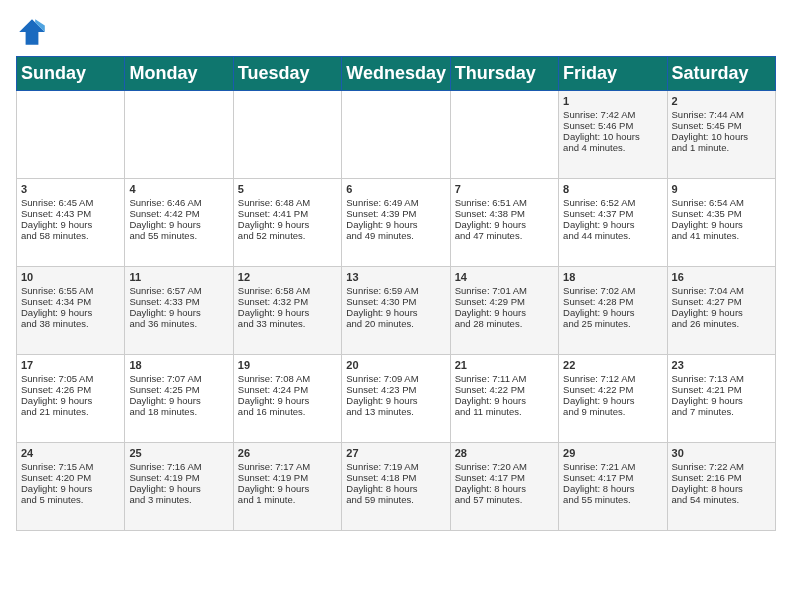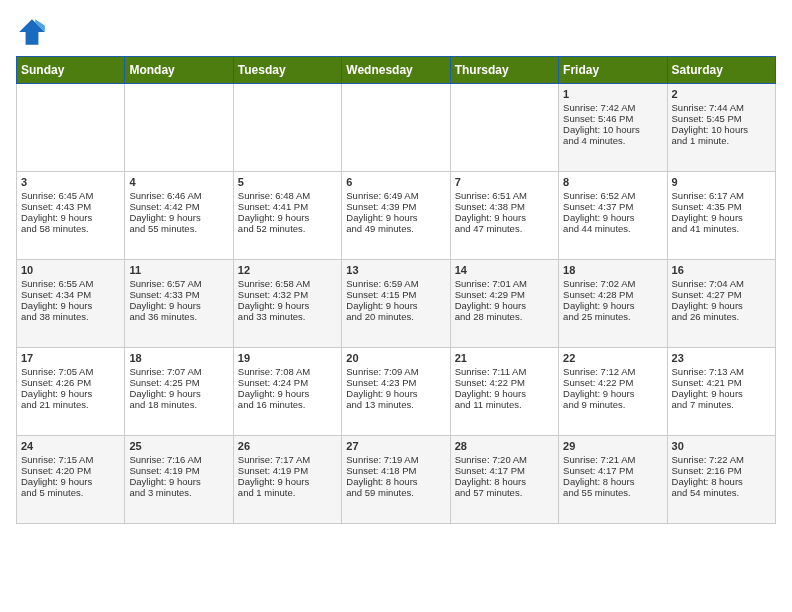--- a/index.html
+++ b/index.html
@@ -51,23 +51,23 @@
     .location {
       font-size: 14px;
       color: #555;
     }
     table {
       width: 100%;
       border-collapse: collapse;
       table-layout: fixed;
     }
     thead th {
-      background: #4d7c0f;
+      background: #0f766e;
       color: #fff;
-      font-size: 12px;
+      font-size: 18px;
       font-weight: bold;
       padding: 6px 4px;
       text-align: left;
       border: 1px solid #1a5aaf;
     }
     tbody td {
       vertical-align: top;
       border: 1px solid #ccc;
       padding: 4px;
       font-size: 9.5px;
@@ -183,21 +183,21 @@
         </td>
         <td>
           <span class="day-number">8</span>
           <div>Sunrise: 6:52 AM</div>
           <div>Sunset: 4:37 PM</div>
           <div>Daylight: 9 hours</div>
           <div>and 44 minutes.</div>
         </td>
         <td>
           <span class="day-number">9</span>
-          <div>Sunrise: 6:17 AM</div>
+          <div>Sunrise: 6:54 AM</div>
           <div>Sunset: 4:35 PM</div>
           <div>Daylight: 9 hours</div>
           <div>and 41 minutes.</div>
         </td>
       </tr>
       <tr>
         <td>
           <span class="day-number">10</span>
           <div>Sunrise: 6:55 AM</div>
           <div>Sunset: 4:34 PM</div>
@@ -214,21 +214,21 @@
         <td>
           <span class="day-number">12</span>
           <div>Sunrise: 6:58 AM</div>
           <div>Sunset: 4:32 PM</div>
           <div>Daylight: 9 hours</div>
           <div>and 33 minutes.</div>
         </td>
         <td>
           <span class="day-number">13</span>
           <div>Sunrise: 6:59 AM</div>
-          <div>Sunset: 4:15 PM</div>
+          <div>Sunset: 4:30 PM</div>
           <div>Daylight: 9 hours</div>
           <div>and 20 minutes.</div>
         </td>
         <td>
           <span class="day-number">14</span>
           <div>Sunrise: 7:01 AM</div>
           <div>Sunset: 4:29 PM</div>
           <div>Daylight: 9 hours</div>
           <div>and 28 minutes.</div>
         </td>

